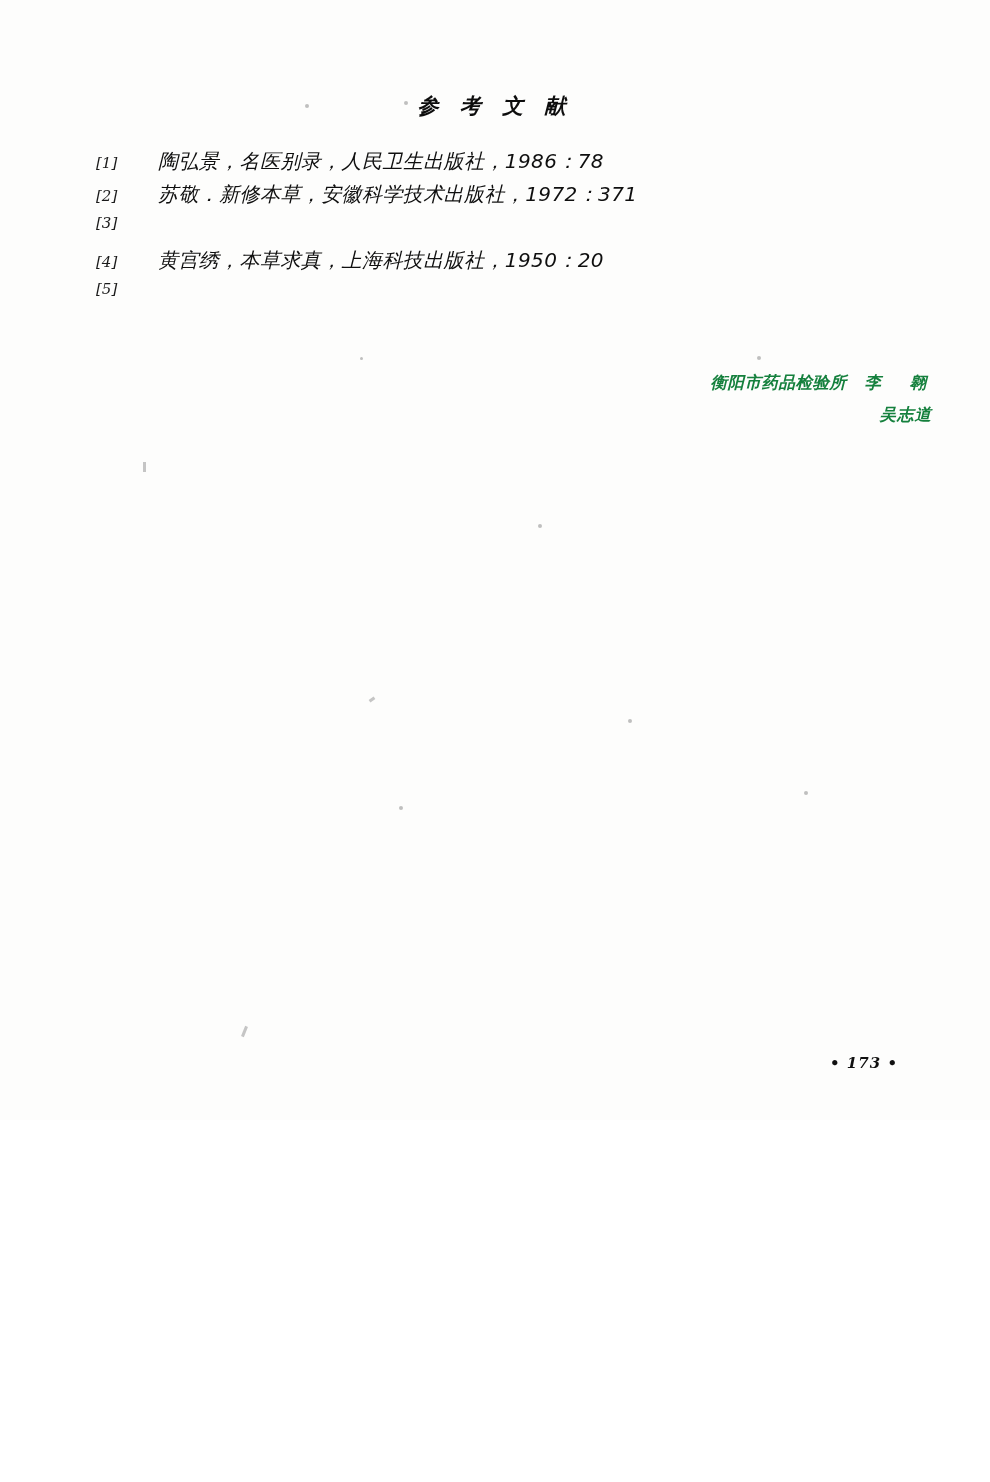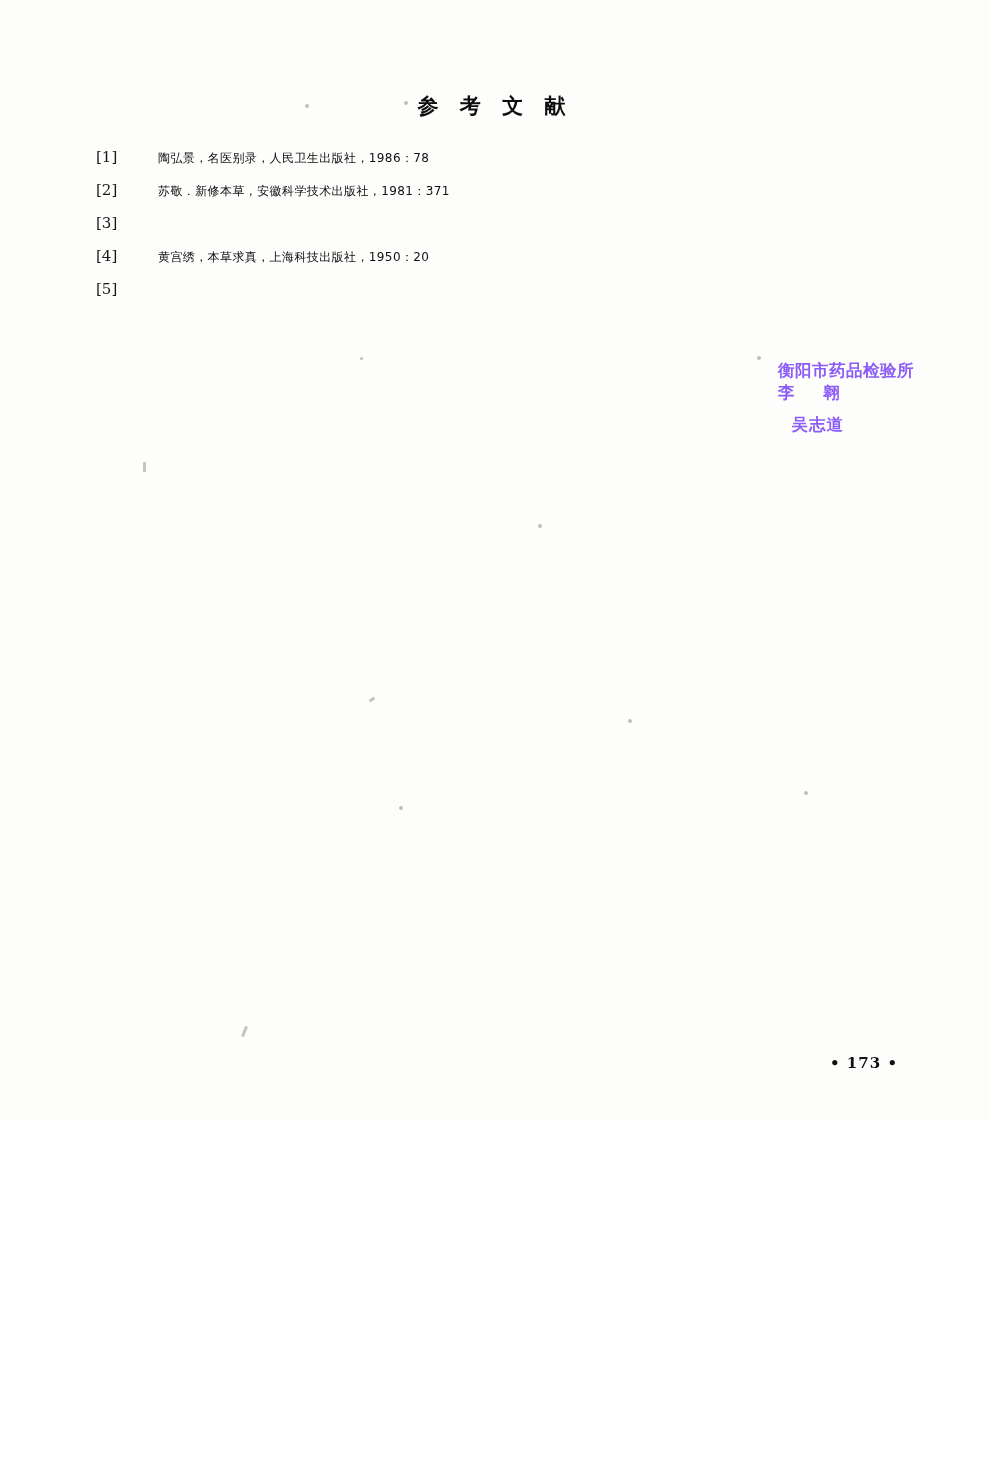--- a/index.html
+++ b/index.html
@@ -9,20 +9,21 @@
   }
   body {
     font-family: "DejaVu Sans", sans-serif;
   }
   #page {
     position: relative;
     width: 990px;
     height: 1120px;
     background: #fdfdfc;
     overflow: hidden;
+    font-style: italic;
   }
   
   .speck {
     position: absolute;
     background: #8d8d8d;
     border-radius: 50%;
     opacity: .55;
   }
   .speck.dash {
     border-radius: 0;
@@ -56,42 +57,41 @@
   .ref-num {
     width: 62px;
     flex: 0 0 62px;
     font-family: "DejaVu Serif", serif;
     font-size: 15px;
     letter-spacing: 0px;
     color: #1a1a1a;
   }
   .ref-text {
     font-family: "DejaVu Sans", sans-serif;
-    font-size: 12px;
+    font-size: 20px;
     letter-spacing: .4px;
     color: #0f0f0f;
     white-space: nowrap;
   }
   .signature {
     position: absolute;
     top: 372px;
     right: 58px;
     text-align: left;
   }
   .sig-line {
     display: flex;
     align-items: baseline;
     justify-content: flex-end;
     height: 32px;
     font-family: "DejaVu Sans", sans-serif;
     font-weight: bold;
     font-size: 16.5px;
-    color: #8b5cf6;
+    color: #15803d;
     letter-spacing: .5px;
-    flex-direction: column;
   }
   .sig-org {
     margin-right: 18px;
   }
   .sig-name {
     min-width: 66px;
     display: inline-block;
     letter-spacing: 6px;
     text-align: center;
   }
@@ -135,21 +135,21 @@
 
   <div class="heading">参 考 文 献</div>
 
   <div class="refs">
     <div class="ref-row">
       <span class="ref-num">[1]</span>
       <span class="ref-text">陶弘景，名医别录，人民卫生出版社，1986：78</span>
     </div>
     <div class="ref-row">
       <span class="ref-num">[2]</span>
-      <span class="ref-text">苏敬．新修本草，安徽科学技术出版社，1981：371</span>
+      <span class="ref-text">苏敬．新修本草，安徽科学技术出版社，1972：371</span>
     </div>
     <div class="ref-row">
       <span class="ref-num">[3]</span>
     </div>
     <div class="ref-row">
       <span class="ref-num">[4]</span>
       <span class="ref-text">黄宫绣，本草求真，上海科技出版社，1950：20</span>
     </div>
     <div class="ref-row">
       <span class="ref-num">[5]</span>

